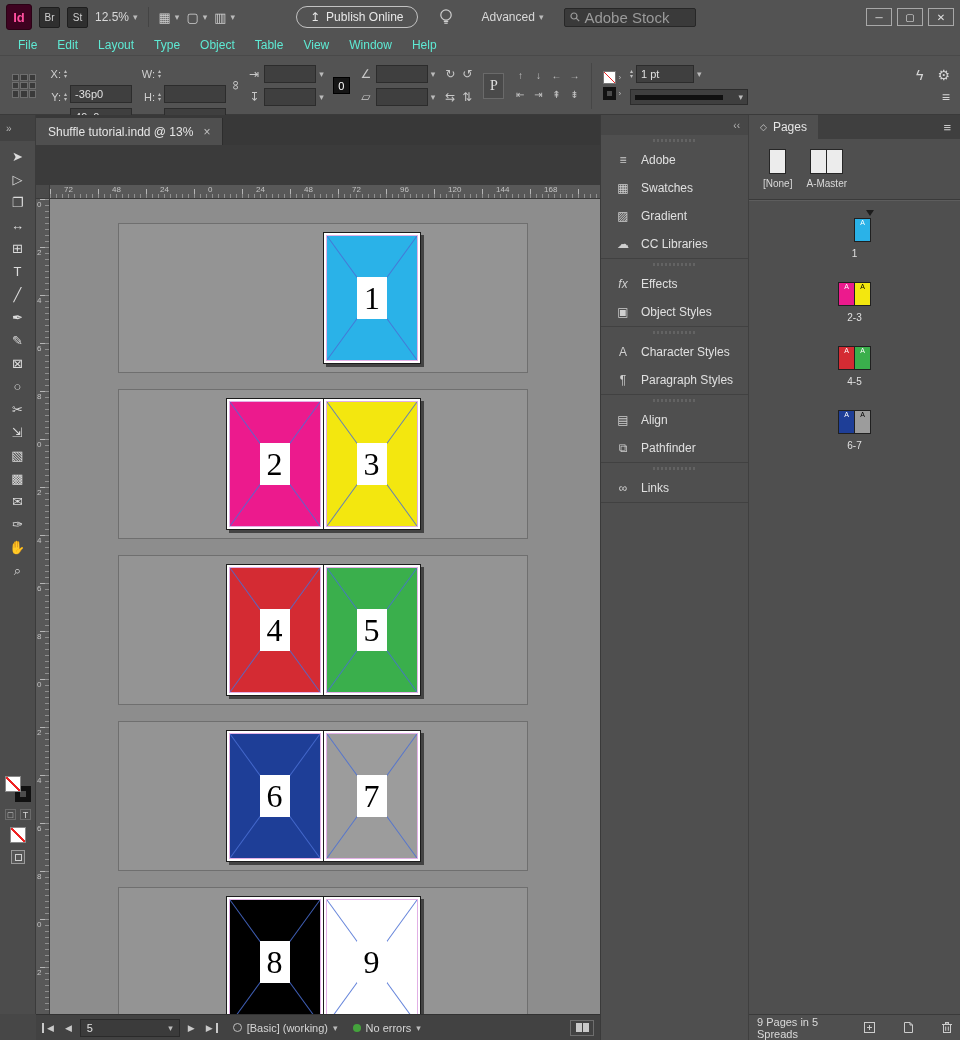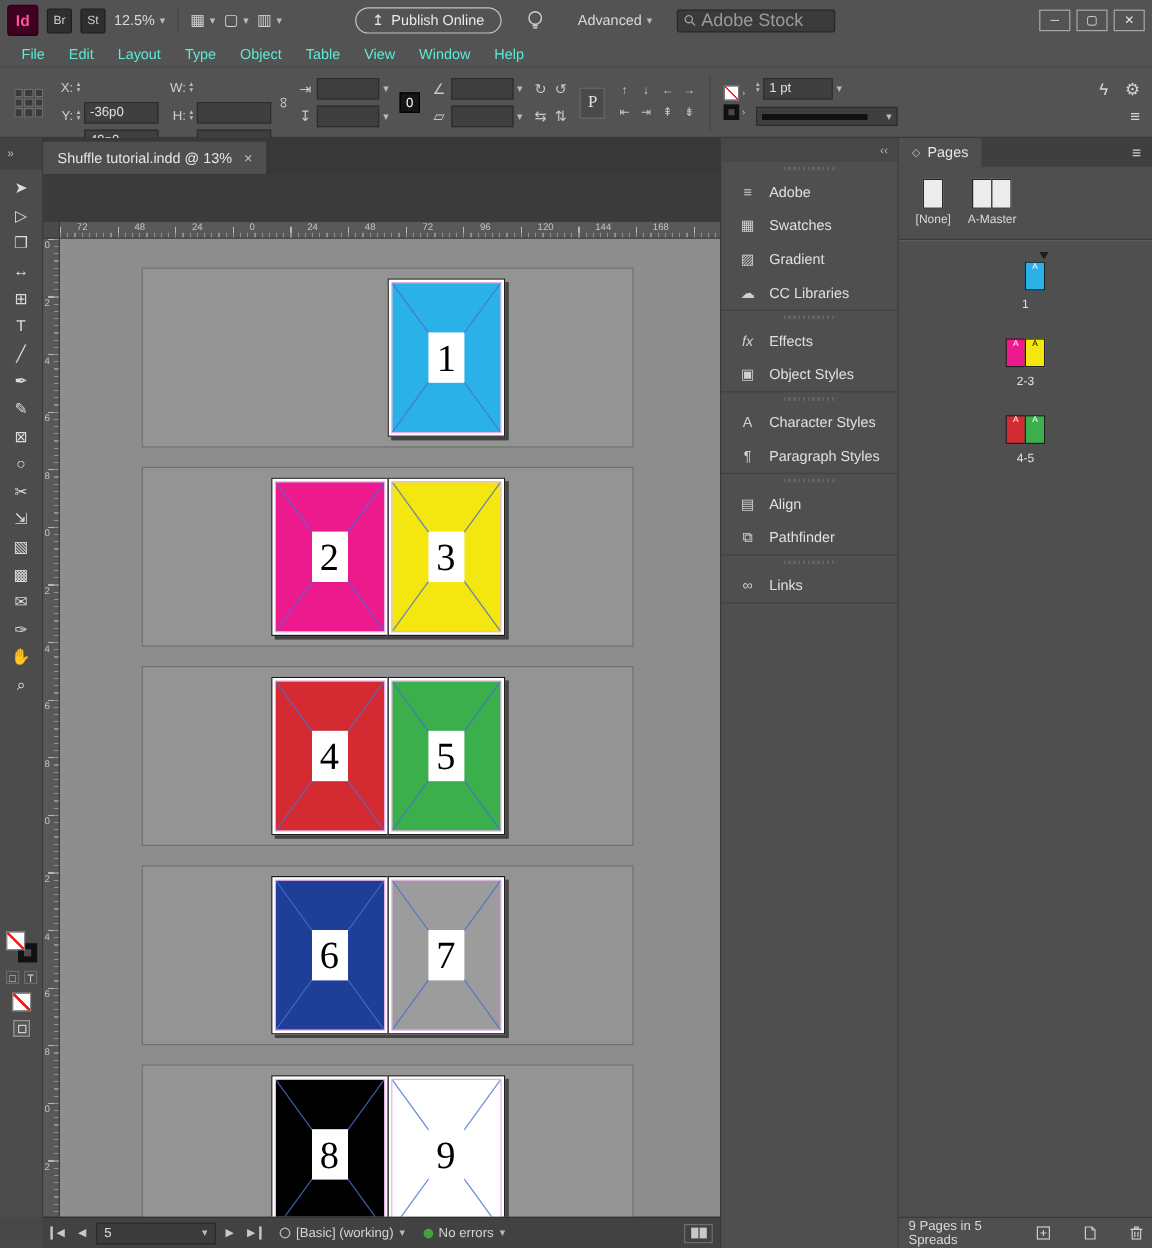--- a/index.html
+++ b/index.html
@@ -791,20 +791,31 @@
           <div class="thumb-row">
             <div class="pthumb" style="background: rgb(212, 43, 51);">
               <span class="amark" style="color: rgb(255, 255, 255);">A</span>
             </div>
             <div class="pthumb" style="background: rgb(58, 175, 76);">
               <span class="amark" style="color: rgb(255, 255, 255);">A</span>
             </div>
           </div>
           <div class="spread-label-wrap"><span class="spread-label">4-5</span></div>
         </div>
+        <div class="spread-row">
+          <div class="thumb-row">
+            <div class="pthumb" style="background: rgb(30, 62, 151);">
+              <span class="amark" style="color: rgb(255, 255, 255);">A</span>
+            </div>
+            <div class="pthumb" style="background: rgb(156, 156, 156);">
+              <span class="amark" style="color: rgb(0, 0, 0);">A</span>
+            </div>
+          </div>
+          <div class="spread-label-wrap"><span class="spread-label">6-7</span></div>
+        </div>
       </div>
     <div id="pp-bottom">
       <span id="pp-status">9 Pages in 5 Spreads</span>
       <span class="pp-bi">
         <svg class="licon" width="13" height="13" viewBox="0 0 13 13">
           <rect x="1.5" y="1.5" width="10" height="10" fill="none" stroke="#ccc"></rect>
           <line x1="4" y1="6.5" x2="9" y2="6.5" stroke="#ccc"></line>
           <line x1="6.5" y1="4" x2="6.5" y2="9" stroke="#ccc"></line>
         </svg>
       </span>

